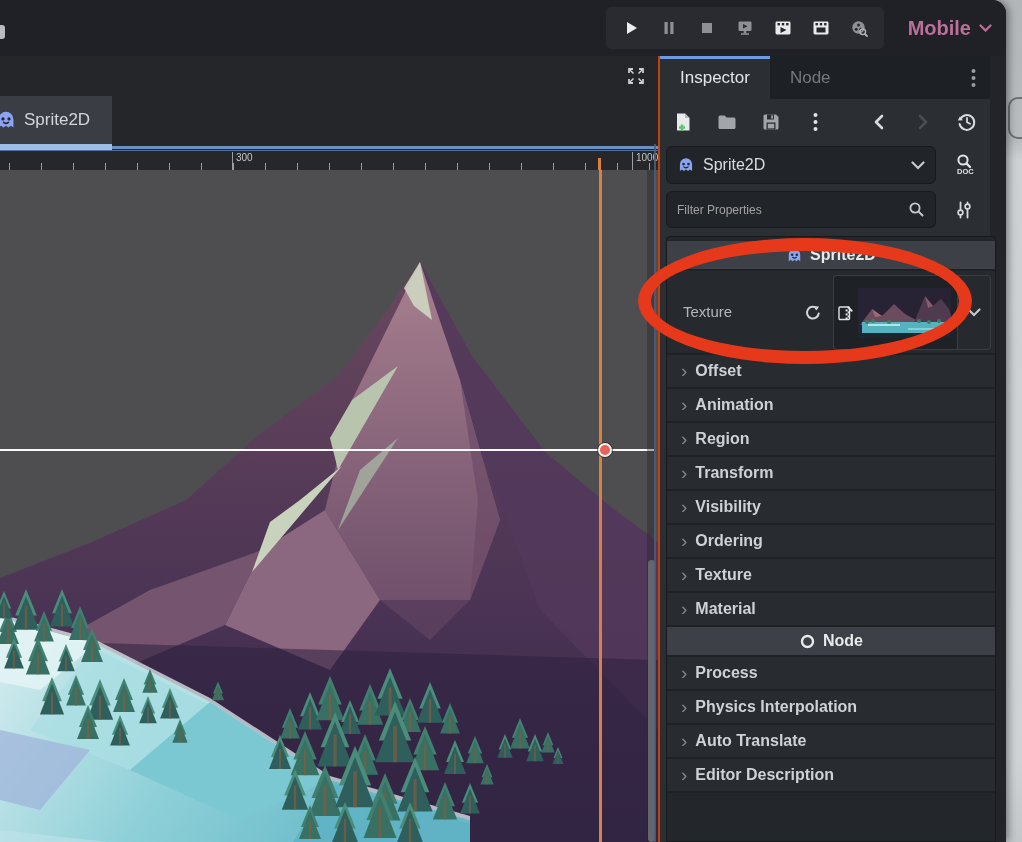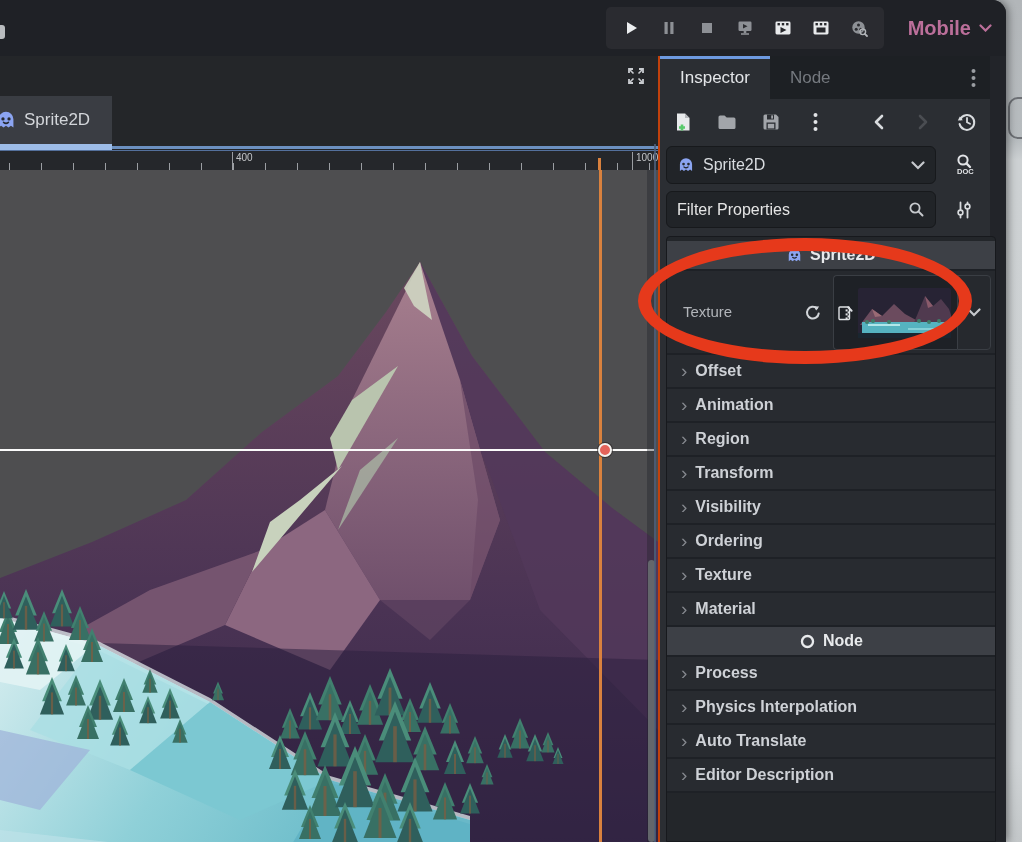--- a/index.html
+++ b/index.html
@@ -76,21 +76,21 @@
   .object-row { position:absolute; left:6px; top:90px; right:6px; height:38px; display:flex; gap:8px; }
   .object-select { flex:1; background:#212428; border:1px solid #17191c; border-radius:6px;
     display:flex; align-items:center; gap:8px; padding:0 10px; cursor:pointer; }
   .object-value { color:#d9dce0; font-size:16px; flex:1; }
   .doc-btn { width:40px; background:none; border:none; cursor:pointer; display:flex;
     align-items:center; justify-content:center;text-align:center; }
 
   .filter-row { position:absolute; left:6px; top:135px; right:6px; height:37px; display:flex; gap:8px; }
   .filter-input { flex:1; background:#212428; border:1px solid #17191c; border-radius:6px;
     display:flex; align-items:center; padding:0 10px; cursor:text; }
-  .filter-placeholder { color:#e5e5e5; font-size:16px; flex:1; }
+  .filter-placeholder { color:#a3a3a3; font-size:12px; flex:1; }
   .tune-btn { width:40px; background:none; border:none; cursor:pointer; display:flex;
     align-items:center; justify-content:center; }
 
   .prop-list { position:absolute; left:6px; top:180px; width:330px; bottom:0;
     background:#23262a; border:1px solid #17191d; border-radius:4px 4px 0 0; overflow:hidden; padding:4px 0 0 0; }
   .cat-row { height:30px; background:#3d4046; border-bottom:2px solid #1e2126; display:flex;
     align-items:center; justify-content:center; gap:7px; cursor:pointer; }
   .cat-label { color:#e8eaec; font-size:16px; font-weight:bold; }
   .cat-icon { width:17px; height:17px; display:inline-flex; }
   .group-row { height:34px; background:#282b30; border-bottom:2px solid #1e2126; display:flex;
@@ -214,21 +214,21 @@
           <span class="scene-tab-label">Sprite2D</span>
         </div>
       </div>
       <div class="accent-line"></div>
       <div class="accent-tab"></div>
 
       <div class="ruler">
         <div class="ruler-ticks"></div>
         <div class="ruler-major" style="left:232px"></div>
         <div class="ruler-major" style="left:632px"></div>
-        <span class="ruler-label" style="left:236px">400</span>
+        <span class="ruler-label" style="left:236px">300</span>
         <span class="ruler-label" style="left:636px">1000</span>
         <div class="ruler-orange-tick"></div>
       </div>
 
       <div class="viewport">
 
         <svg class="art" width="658" height="728" viewBox="0 0 658 728">
           <defs>
             <linearGradient id="gDark" x1="0" y1="0" x2="0" y2="1">
               <stop offset="0" stop-color="#6a485e"></stop>

